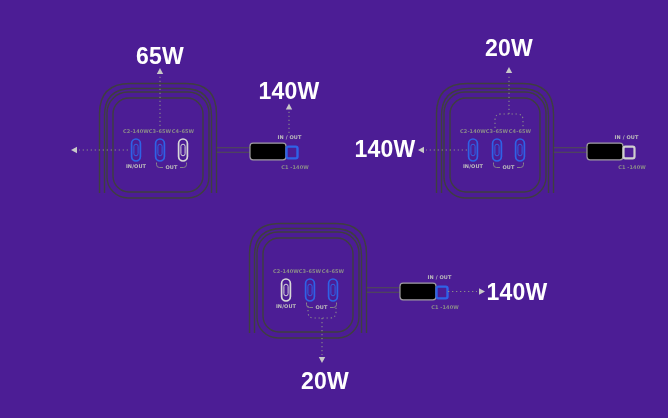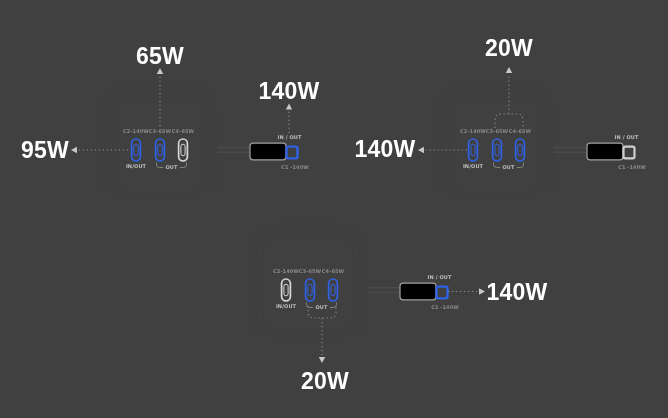--- a/index.html
+++ b/index.html
@@ -31,21 +31,21 @@
   .port-a{fill:none;stroke:var(--accent,#2f62e6);}
   .port-i{fill:none;stroke:#d8d8d8;}
   .po{stroke-width:1.7;}
   .pi{stroke-width:1;}
   .tip-a{fill:none;stroke:var(--accent,#2f62e6);stroke-width:2.4;}
   .tip-i{fill:none;stroke:#cfcfcf;stroke-width:2.2;}
 </style>
 </head>
 <body>
 
-<div id="stage" style="background: #404040;">
+<div id="stage" style="background: #4c1d95;">
 
   <svg id="diagram" width="668" height="418" viewBox="0 0 668 418" xmlns="http://www.w3.org/2000/svg">
 
     <g>
       <path class="ol" d="M99.5 193 L99.5 114 Q99.5 83.5 130 83.5 L186 83.5 Q216.5 83.5 216.5 114 L216.5 193"></path>
       <path class="ol" d="M104.5 193 L104.5 116 Q104.5 88.5 132 88.5 L184 88.5 Q211.5 88.5 211.5 116 L211.5 193"></path>
       <rect class="ol" x="107" y="92" width="102" height="106" rx="21"></rect>
       <rect class="ol" x="113" y="98" width="90" height="94" rx="16"></rect>
 
       <rect class="port-a po" x="131.6" y="139" width="8.8" height="22" rx="4.4"></rect>
@@ -111,21 +111,20 @@
       <rect class="tip-a" x="286.5" y="146.6" width="11" height="11.8" rx="1.8"></rect>
 
       <path class="dots" d="M158 166 L158 172 Q158 178 164 178 L180 178 Q186 178 186 172 L186 166 M172 178 L172 215"></path>
       <path class="arr" d="M172 223 l-3.2 -6 h6.4 z"></path>
       <path class="dots" d="M298 151.5 L327 151.5"></path>
       <path class="arr" d="M335 151.5 l-6 -3.2 v6.4 z"></path>
     </g>
   </svg>
 
   <div class="txt watt" style="left:160px;top:56px">65W</div>
-  <div class="txt watt" style="left:45px;top:150px">95W</div>
   <div class="txt watt" style="left:289px;top:91px">140W</div>
   <div class="txt plabel" style="left:136px;top:130.5px">C2-140W</div>
   <div class="txt plabel" style="left:160px;top:130.5px">C3-65W</div>
   <div class="txt plabel" style="left:183px;top:130.5px">C4-65W</div>
   <div class="txt sub" style="left:136px;top:165.5px">IN/OUT</div>
   <div class="txt sub" style="left:171.5px;top:167px">OUT</div>
   <div class="txt sub" style="left:289.5px;top:137px">IN / OUT</div>
   <div class="txt plabel" style="left:295px;top:166.5px">C1 -140W</div>
 
   <div class="txt watt" style="left:509px;top:48px">20W</div>

